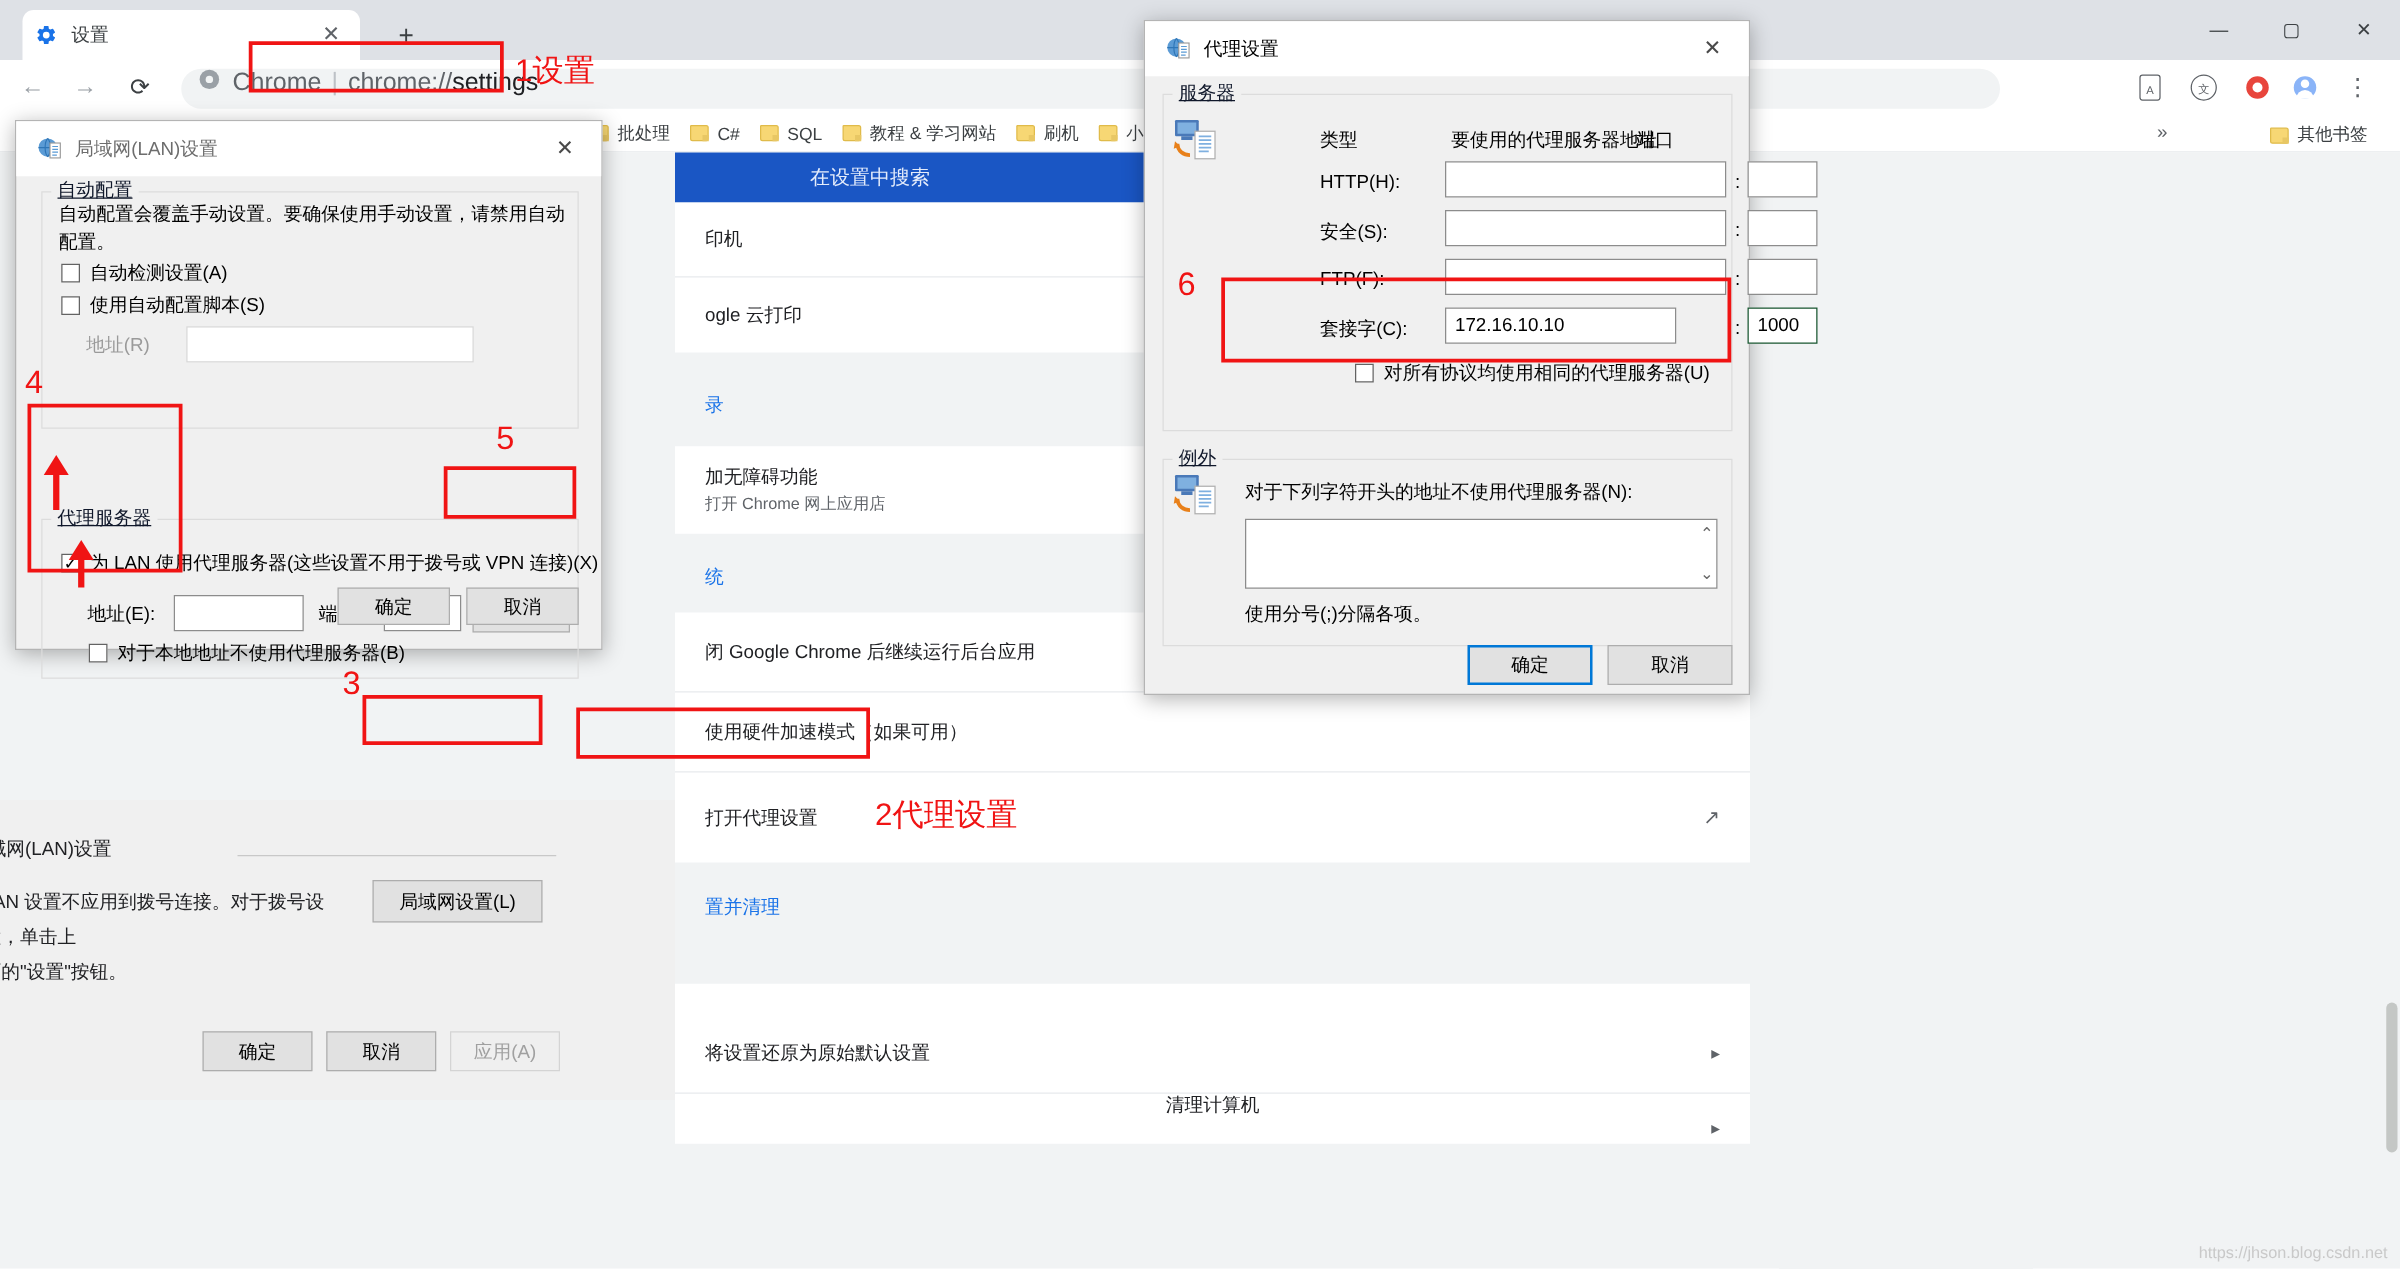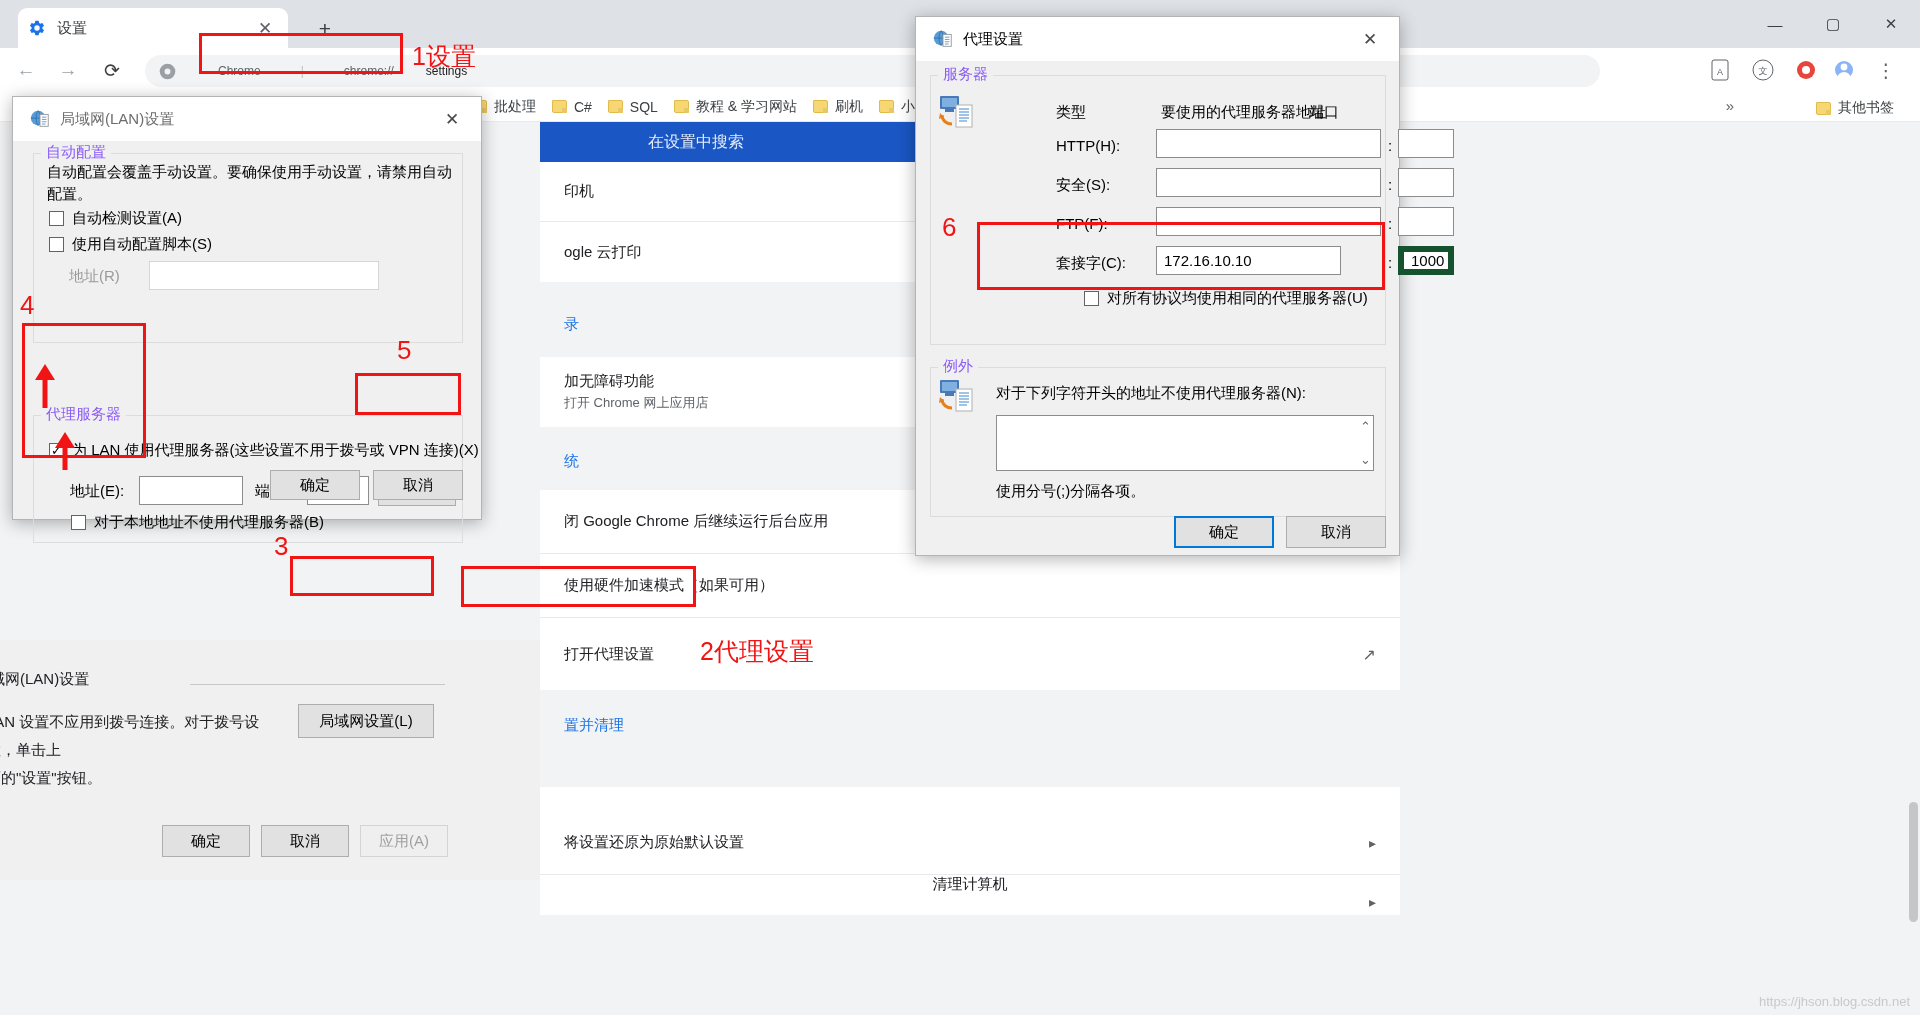--- a/index.html
+++ b/index.html
@@ -33,22 +33,22 @@
   .tab .tab-close { width:26px; height:26px; display:flex; align-items:center; justify-content:center;
                     color:#5f6368; font-size:17px; border-radius:50%; }
   .newtab { position:absolute; left:310px; top:14px; width:30px; height:30px;
             display:flex; align-items:center; justify-content:center; color:#3c4043; font-size:21px; }
 
   .toolbar { position:absolute; left:0; top:48px; width:1920px; height:44px; background:#fff; }
   .nav-btn { position:absolute; top:6px; width:32px; height:32px; display:flex;
              align-items:center; justify-content:center; color:#9aa0a6; font-size:19px; }
   .omnibox {
     position:absolute; left:145px; top:7px; width:1455px; height:32px;
-    background:#f1f3f4; border-radius:16px; display:flex; align-items:center;
-    padding:0 14px; font-size:12px; color:#5f6368; overflow:hidden; white-space:nowrap;gap:32px;
+    background:#f1f3f4; border-radius:16px; display:flex; align-items:flex-start;
+    padding:0 14px; font-size:20px; color:#5f6368; overflow:hidden; white-space:nowrap;
   }
   .omnibox .chrome-dot { width:17px; height:17px; margin-right:10px; flex:none; }
   .omnibox .prefix { color:#5f6368; }
   .omnibox .sep { color:#bdc1c6; margin:0 8px; }
   .omnibox .url-dim { color:#5f6368; }
   .omnibox .url-strong { color:#202124; }
   .tb-icon { position:absolute; top:8px; width:28px; height:28px; display:flex;
              align-items:center; justify-content:center; }
 
   .bookmarkbar { position:absolute; left:0; top:92px; width:1920px; height:30px;
@@ -81,27 +81,27 @@
   
   .w-dialog { position:absolute; background:#f0f0f0; border:1px solid #b4b4b4;
               box-shadow:0 3px 16px rgba(0,0,0,.30); font-size:15px; color:#000; }
   .w-title { height:44px; display:flex; align-items:center; padding:0 10px;
              background:#ffffff; }
   .w-title .w-ico { width:22px; height:22px; margin:0 9px 0 6px; flex:none; }
   .w-title .w-text { font-size:15px; color:#6d6d6d; }
   .w-title .w-x { margin-left:auto; width:38px; height:30px; display:flex;
                   align-items:center; justify-content:center; color:#4a4a4a; font-size:17px; }
   .group { position:absolute; border:1px solid #dcdcdc; }
-  .group-label { position:absolute; background:#f0f0f0; padding:0 5px; font-size:15px; color:#8b5cf6; }
+  .group-label { position:absolute; background:#f0f0f0; padding:0 5px; font-size:15px; color:#0f172a;text-decoration:underline; }
   .wcheck { width:15px; height:15px; border:1px solid #636363; background:#fff;
             display:inline-flex; align-items:center; justify-content:center; flex:none; }
   .wcheck.on:after { content:"✓"; font-size:13px; line-height:1; color:#000; }
   .wfield { background:#fff; border:1px solid #8c8c8c; height:29px; display:flex;
             align-items:center; padding:0 7px; font-size:15px; color:#000; }
-  .wfield.focused { border:6px solid #14532d; }
+  .wfield.focused { border:1px solid #14532d; }
   .wfield.disabled { background:#fff; border:1px solid #d6d6d6; }
   .wbtn { background:#e1e1e1; border:1px solid #adadad; height:32px;
           display:flex; align-items:center; justify-content:center;
           font-size:15px; color:#000; padding:0 12px; }
   .wbtn.primary { background:#e1e1e1; border:2px solid #0078d7; }
   .wbtn.disabled { color:#a0a0a0; background:#efefef; border:1px solid #d4d4d4; }
   .wlabel { position:absolute; font-size:15px; }
   .wlabel.dim { color:#9a9a9a; }
 
   

